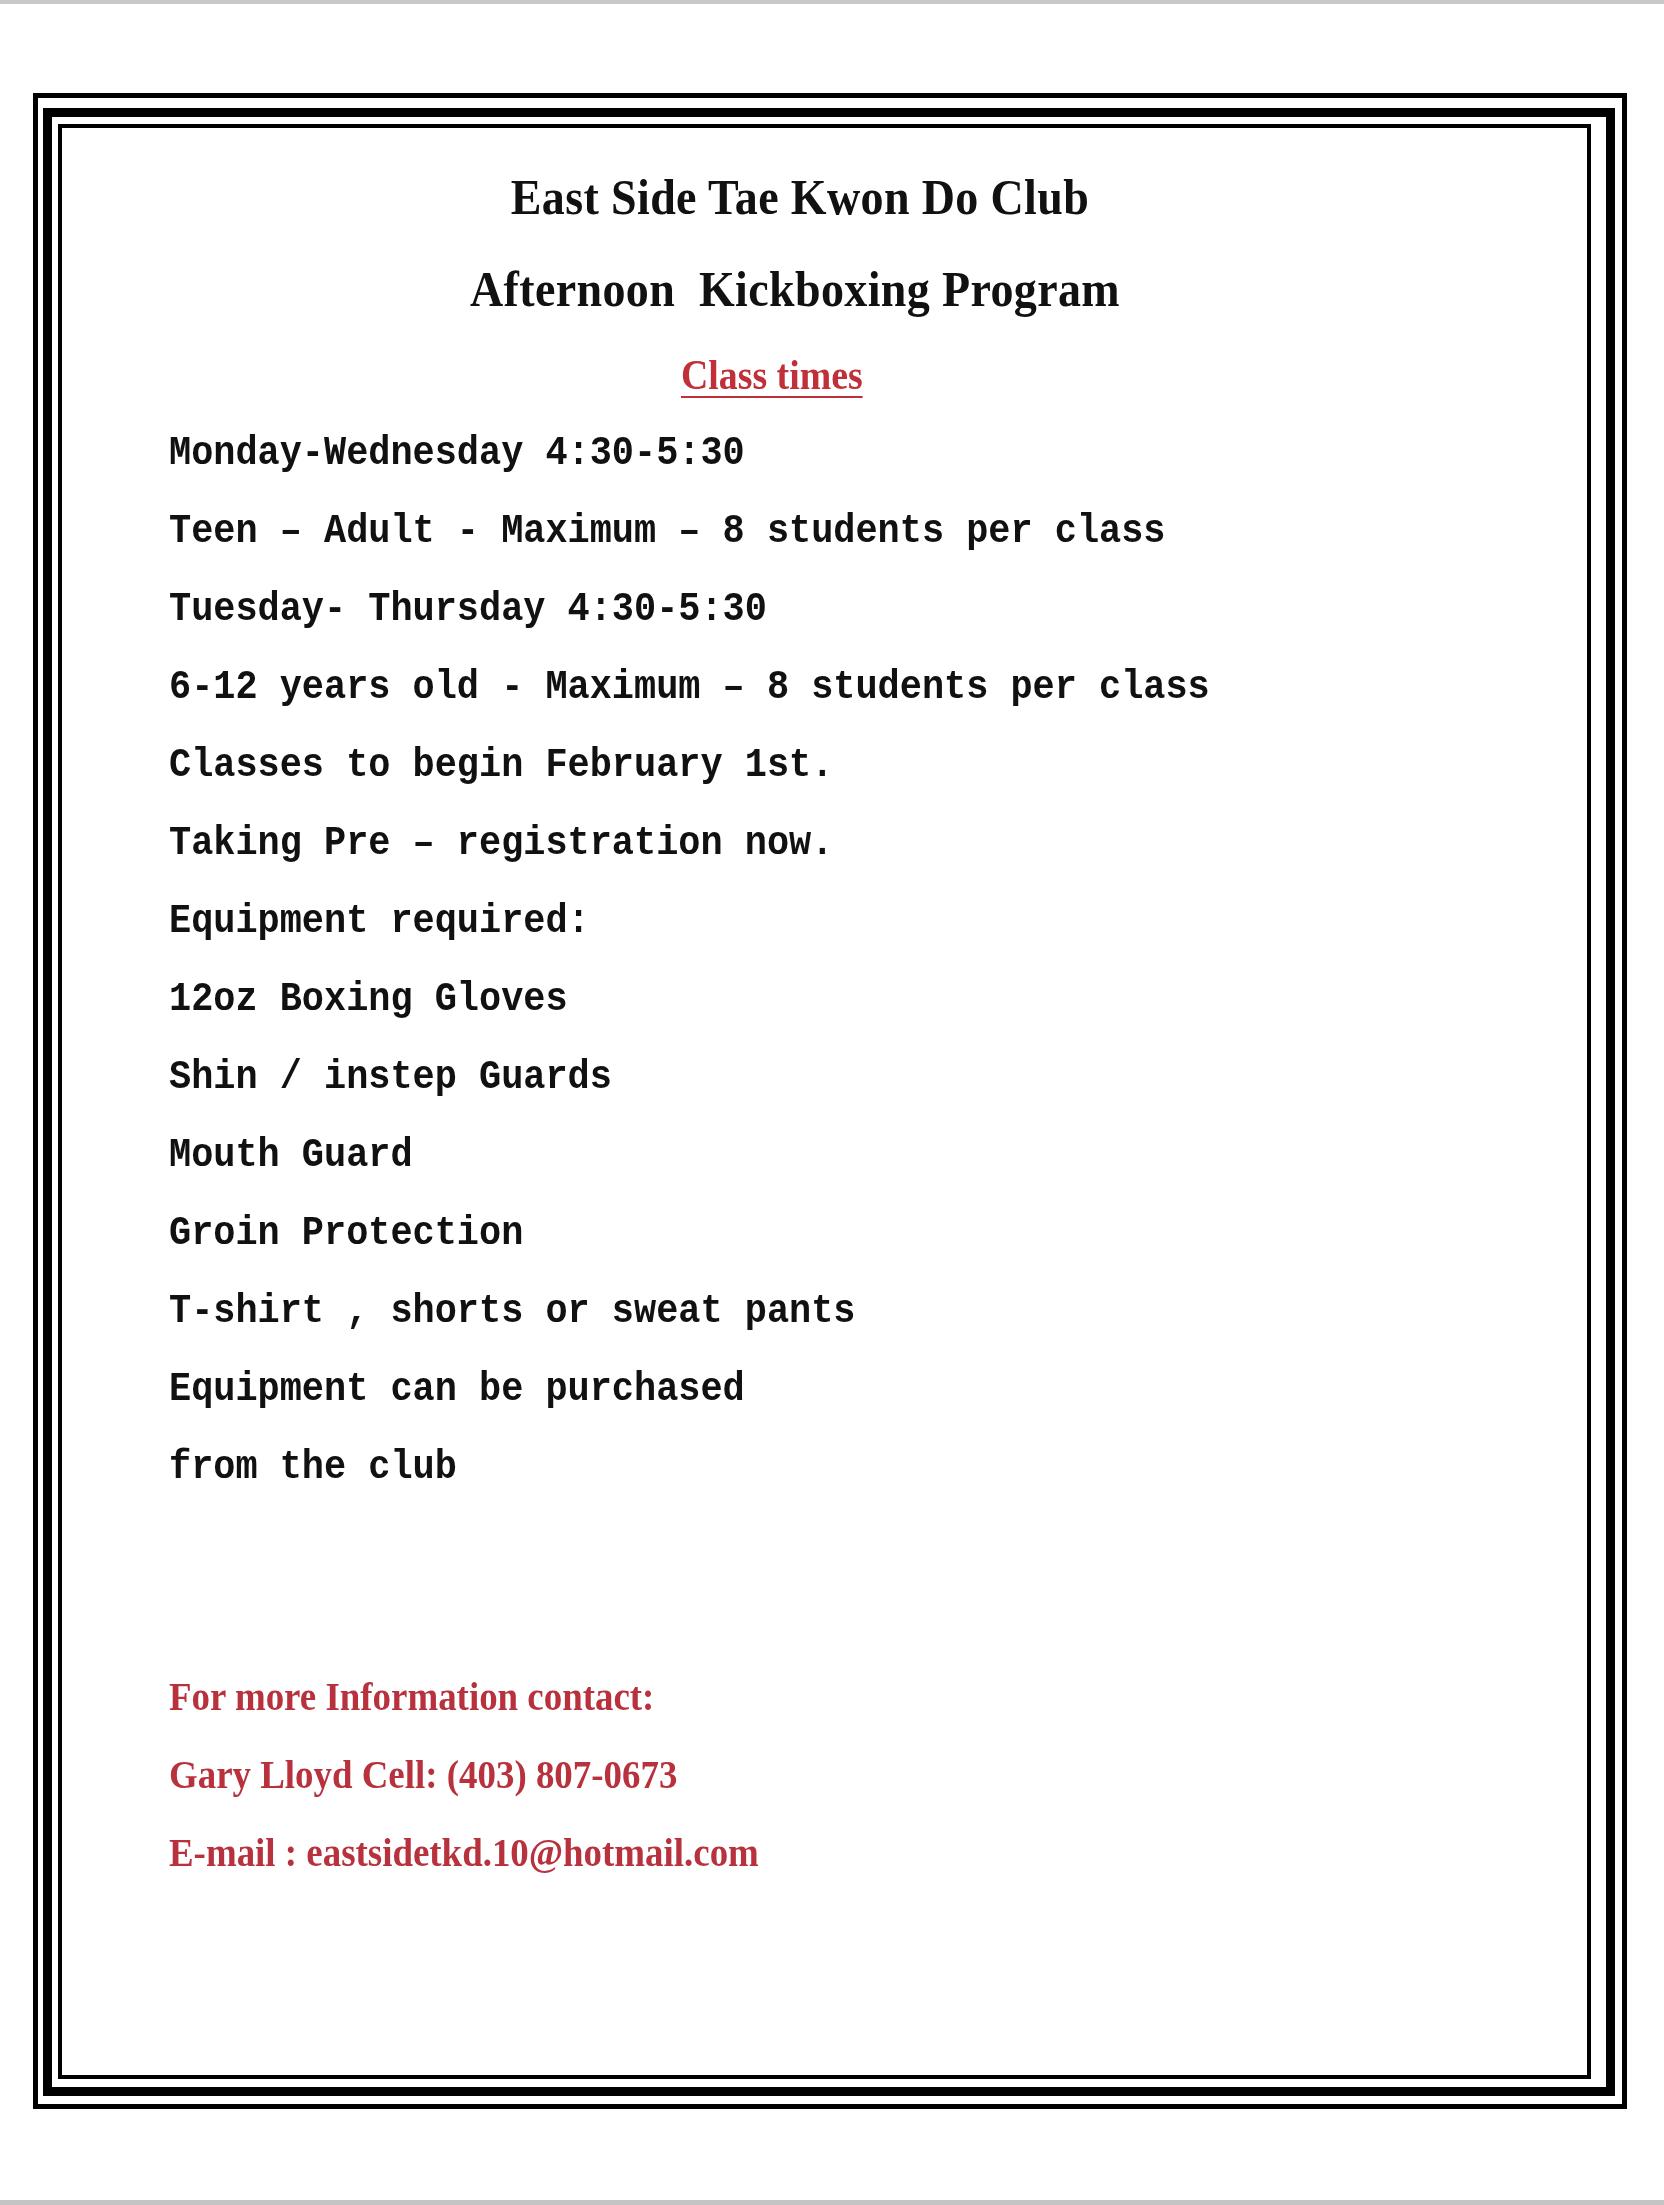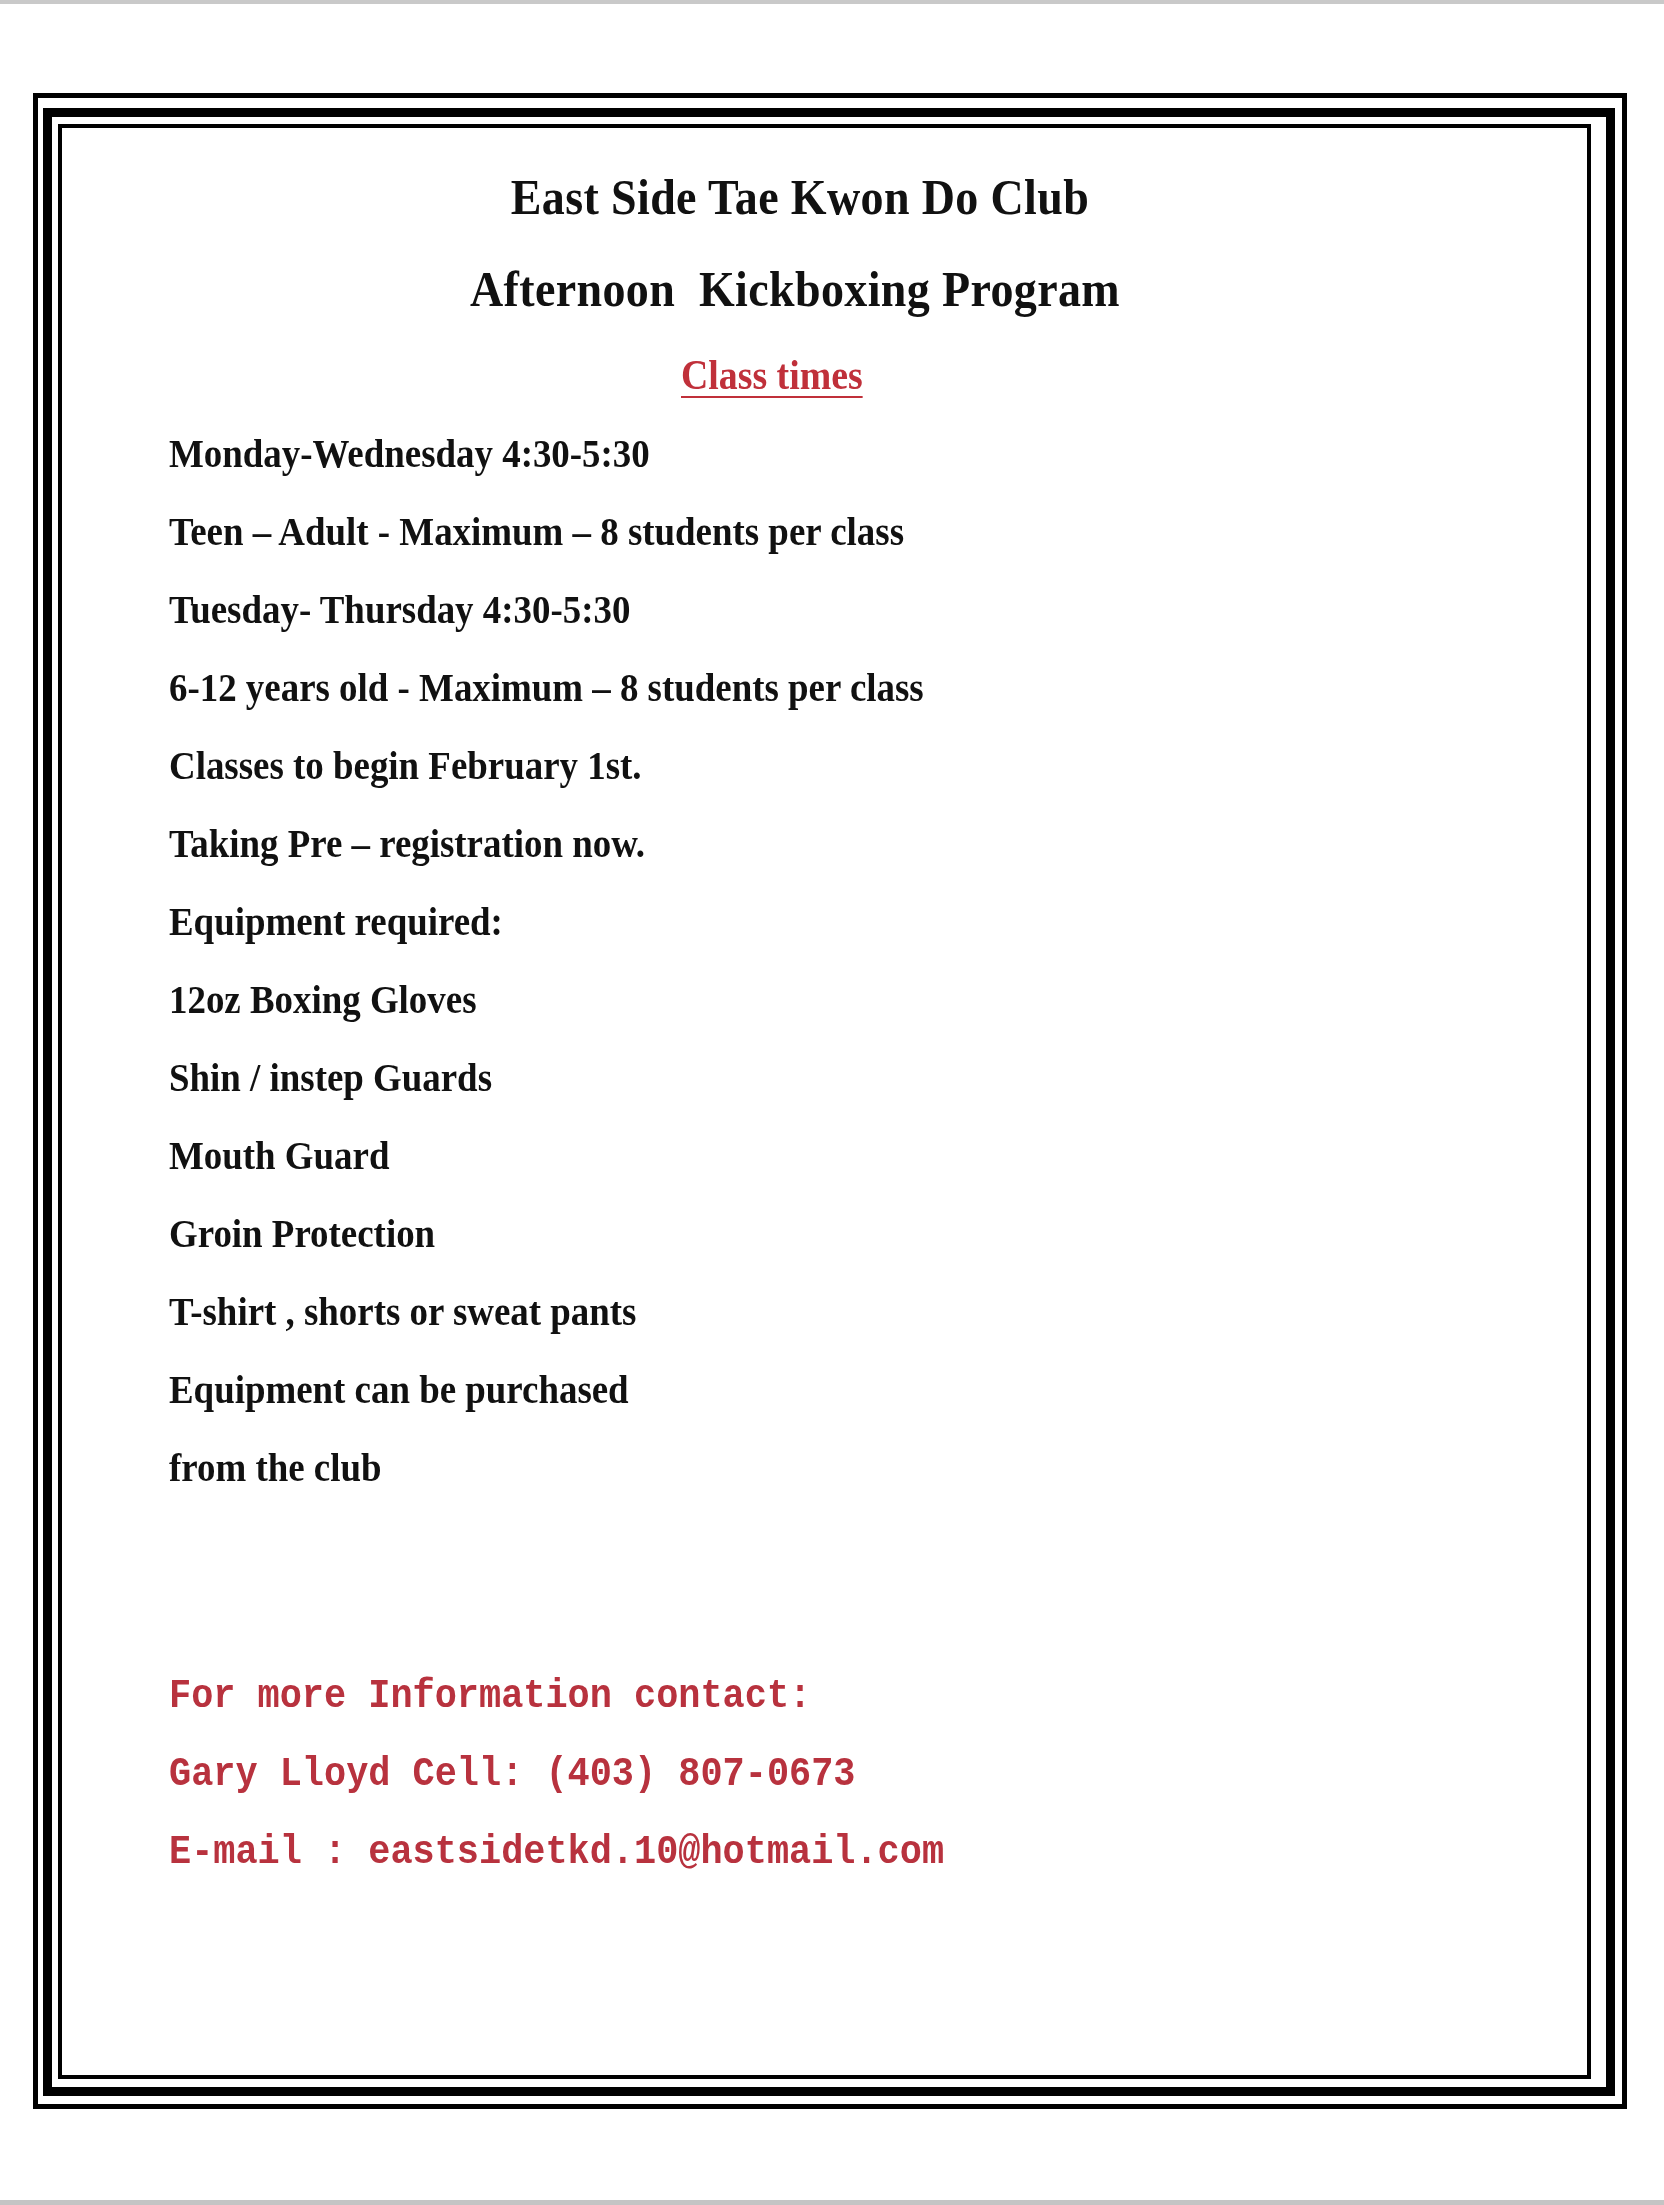--- a/index.html
+++ b/index.html
@@ -76,37 +76,37 @@
       text-underline-offset: 6.5px;
       transform: scaleX(0.9);
       transform-origin: left center;
       white-space: pre;
     }
 
     .lines {
       position: absolute;
       left: 169px;
       top: 429px;
+      font-family: Liberation Mono, monospace;
     }
     .line {
       font-size: 41px;
       font-weight: bold;
       color: #111;
       height: 78px;
       line-height: 49px;
       white-space: pre;
       transform: scaleX(0.9);
       transform-origin: left center;
     }
 
     .contact {
       position: absolute;
       left: 169px;
       top: 1672px;
-      font-family: Liberation Mono, monospace;
     }
     .contact .line {
       color: #b8323e;
       height: 78px;
     }
   </style>
 </head>
 <body>
 
 <div class="top-rule"></div>

